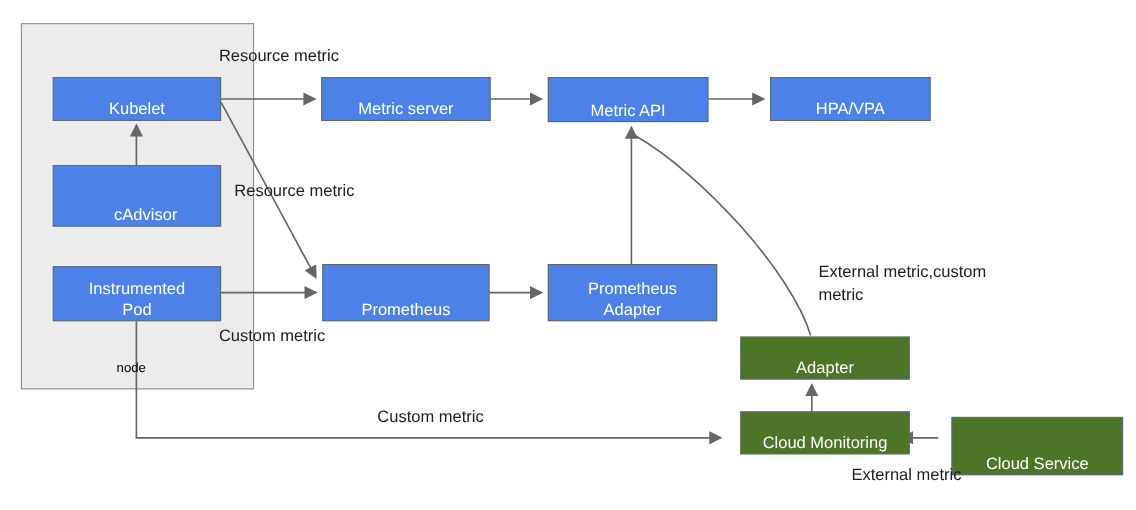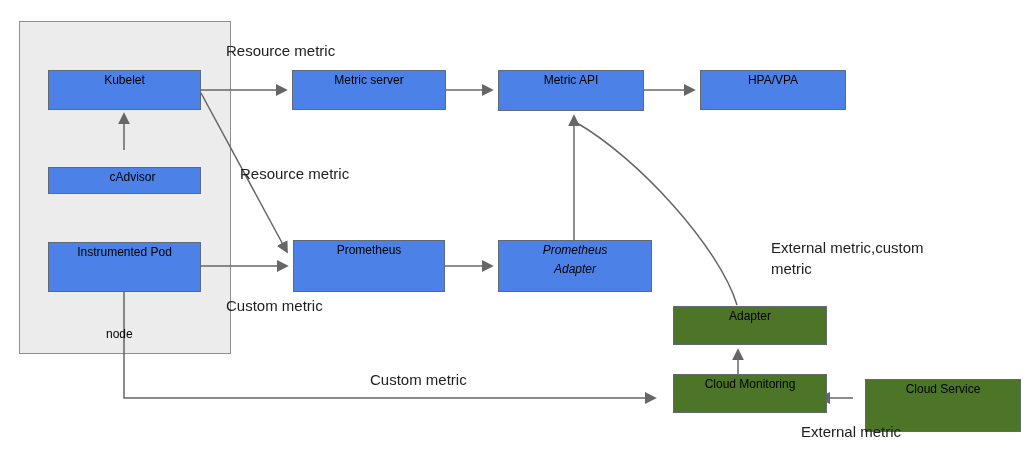--- a/index.html
+++ b/index.html
@@ -23,40 +23,39 @@
   }
   .group-box {
     position: absolute;
     background: var(--node_group_fill, #ececec);
     border: 1.5px solid var(--node_group_border, #8f8f8f);
     box-sizing: border-box;
   }
   .box {
     position: absolute;
     display: flex;
-    align-items: flex-start;
+    align-items: flex-end;
     justify-content: center;
     text-align: center;
-    color: #000000;
-    font-size: 12px;
+    color: #ffffff;
+    font-size: 15px;
     line-height: 19px;
     box-sizing: border-box;
     border: 1.5px solid var(--box_border, #616a74);
   }
   .box.blue  { background: var(--blue,  #4c82e8); }
   .box.green { background: var(--green, #4c7527); margin-left: 12px; }
   .box .lbl { display: inline-block; }
   .box .lbl.narrow { max-width: 100px; }
   .edge-label {
     position: absolute;
     color: var(--label_text, #212121);
     font-size: 15px;
     line-height: 21px;
     white-space: nowrap;
-    margin-left: 27px;
   }
   .edge-label.wrap {
     white-space: normal;
     width: 165px;
   }
   .group-label {
     position: absolute;
     color: #000000;
     font-size: 12px;
     line-height: 18px;
@@ -88,21 +87,21 @@
       <path d="M124,292 L124,398 L655,398" marker-end="url(#arrow)"></path>
       <path d="M738,379 L738,350" marker-end="url(#arrow)"></path>
       <path d="M853,398 L820,398" marker-end="url(#arrow)"></path>
     </g>
   </svg>
 
   <div class="box blue" style="left:48px; top:70px; width:153px; height:40px;">
     <span class="lbl">Kubelet</span>
   </div>
 
-  <div class="box blue" style="left:48px; top:167px; width:153px; height:27px;padding-left:16px;">
+  <div class="box blue" style="left:48px; top:150px; width:153px; height:56px;padding-left:16px;">
     <span class="lbl">cAdvisor</span>
   </div>
 
   <div class="box blue" style="left:48px; top:242px; width:153px; height:50px;">
     <span class="lbl narrow">Instrumented Pod</span>
   </div>
 
   <div class="box blue" style="left:292px; top:70px; width:154px; height:40px;">
     <span class="lbl">Metric server</span>
   </div>
@@ -112,21 +111,21 @@
   </div>
 
   <div class="box blue" style="left:700px; top:70px; width:146px; height:40px;">
     <span class="lbl">HPA/VPA</span>
   </div>
 
   <div class="box blue" style="left:293px; top:240px; width:152px; height:52px;">
     <span class="lbl">Prometheus</span>
   </div>
 
-  <div class="box blue" style="left:498px; top:240px; width:154px; height:52px;font-style:italic;">
+  <div class="box blue" style="left:498px; top:240px; width:154px; height:52px;">
     <span class="lbl narrow">Prometheus Adapter</span>
   </div>
 
   <div class="box green" style="left:661px; top:306px; width:154px; height:39px;">
     <span class="lbl">Adapter</span>
   </div>
 
   <div class="box green" style="left:661px; top:374px; width:154px; height:39px;">
     <span class="lbl">Cloud Monitoring</span>
   </div>

